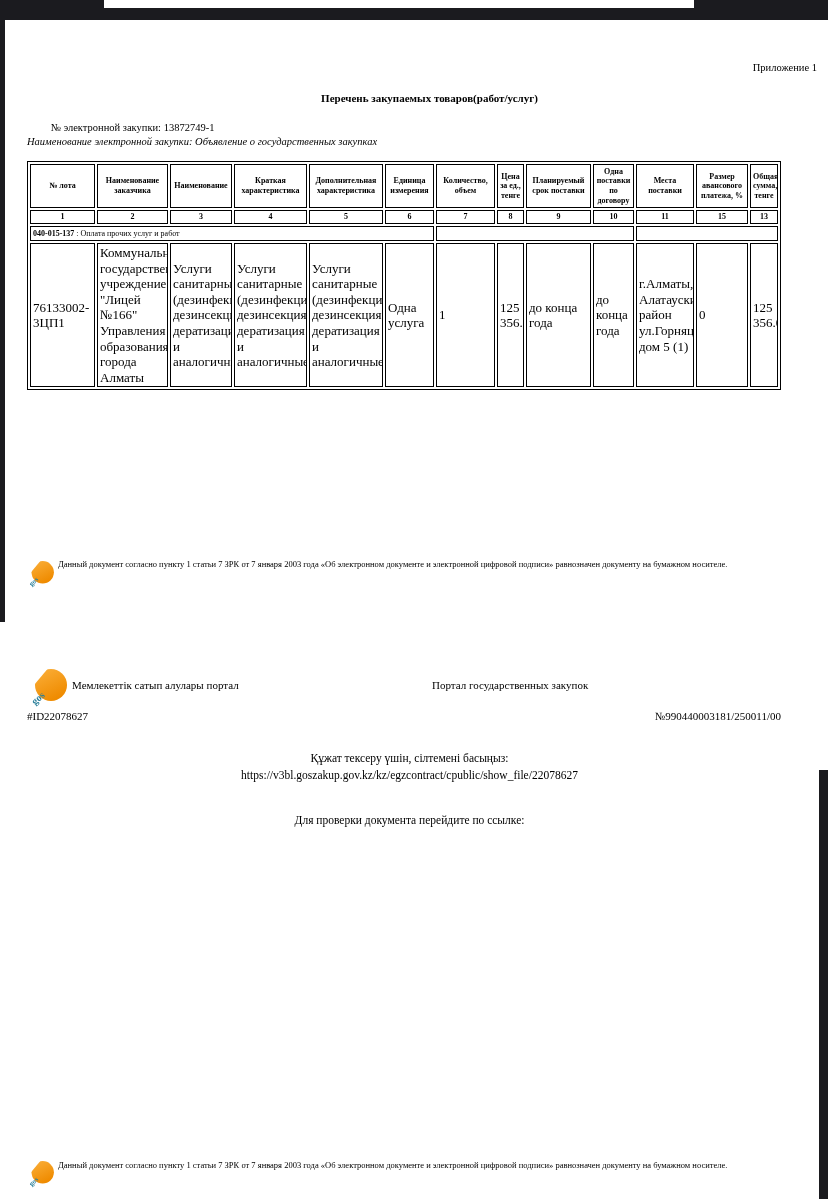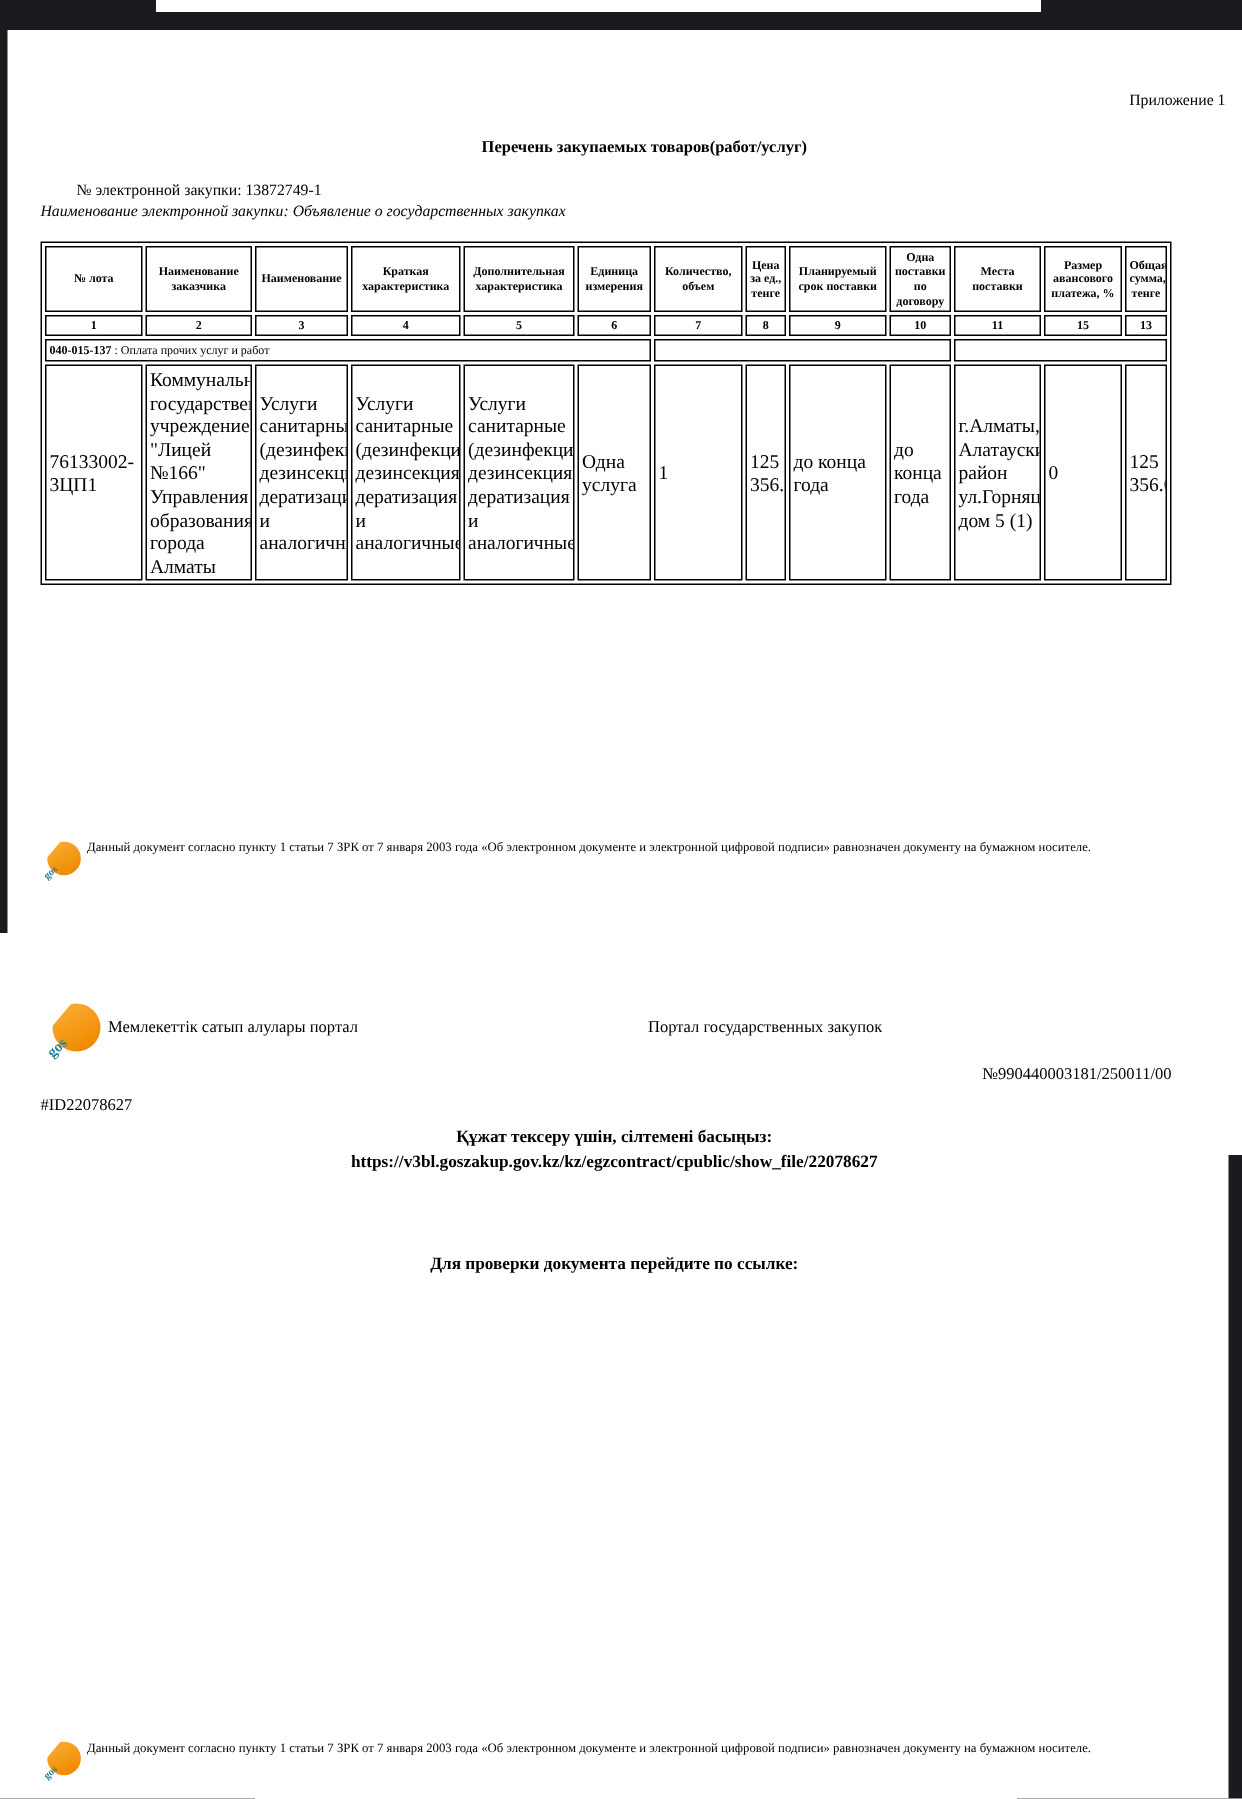--- a/index.html
+++ b/index.html
@@ -42,26 +42,26 @@
   .disc{font-size:8.5px;line-height:1.3;}
   .disc-text{width:717px;}
   #page1 .disc-icon{left:23px;top:538px;}
   #page1 .disc-text{left:53px;top:539px;}
   #page2 .disc-icon{left:28px;top:536px;}
   #page2 .disc-text{left:58px;top:538px;}
 
   .portal-logo{left:30px;top:43px;}
   .portal-kz{left:72px;top:57px;font-size:11px;}
   .portal-ru{left:432px;top:57px;font-size:11px;}
-  .doc-id{left:27px;top:88px;font-size:11px;margin-top:21px;}
+  .doc-id{left:27px;top:88px;font-size:11px;}
   .doc-num{right:38px;top:88px;font-size:11px;}
-  .c{left:0;width:100%;text-align:center;font-size:11.5px;font-weight:bold;}
+  .c{left:0;width:100%;text-align:center;font-size:11.5px;}
   .kz-label{top:130px;}
   .kz-url{top:147px;}
-  .ru-label{top:192px;margin-top:23px;}
+  .ru-label{top:192px;}
   .ru-url{top:209px;}
 
   .topbar-highlight{left:104px;top:0;width:590px;height:8px;background:#ffffff;}
 </style>
 </head>
 <body>
 
 <div class="abs topbar-highlight"></div>
 
 <div id="page1" class="page">

